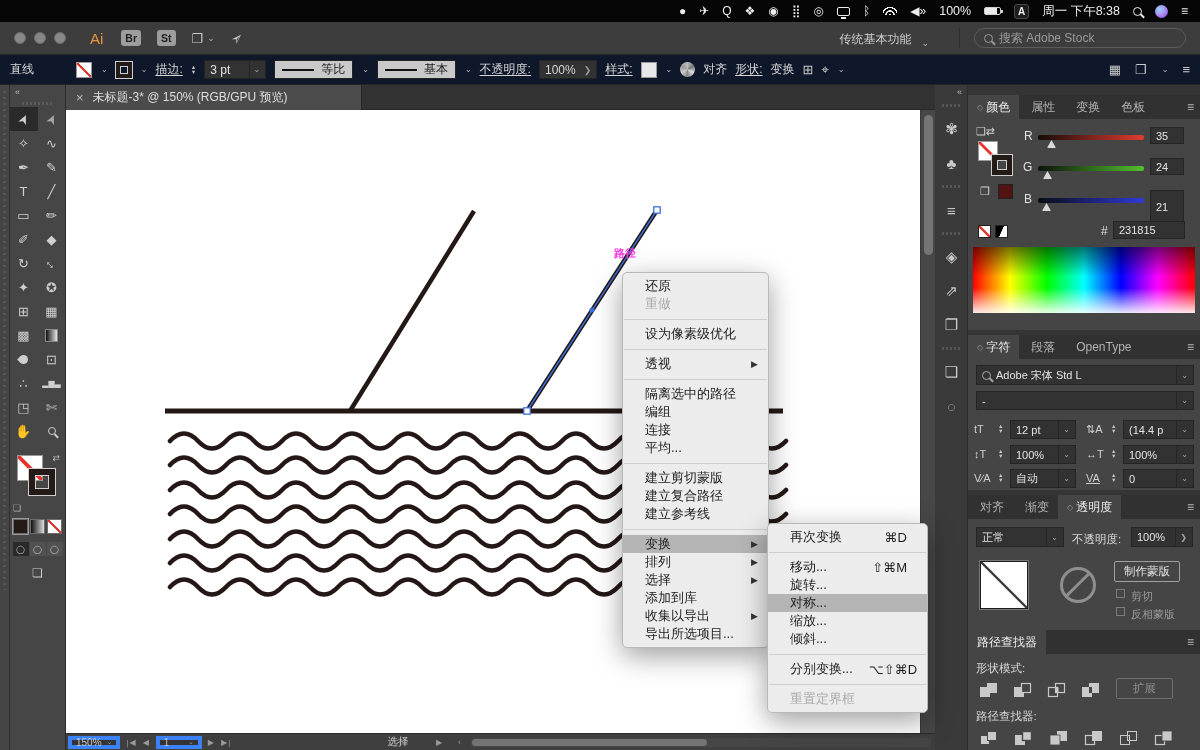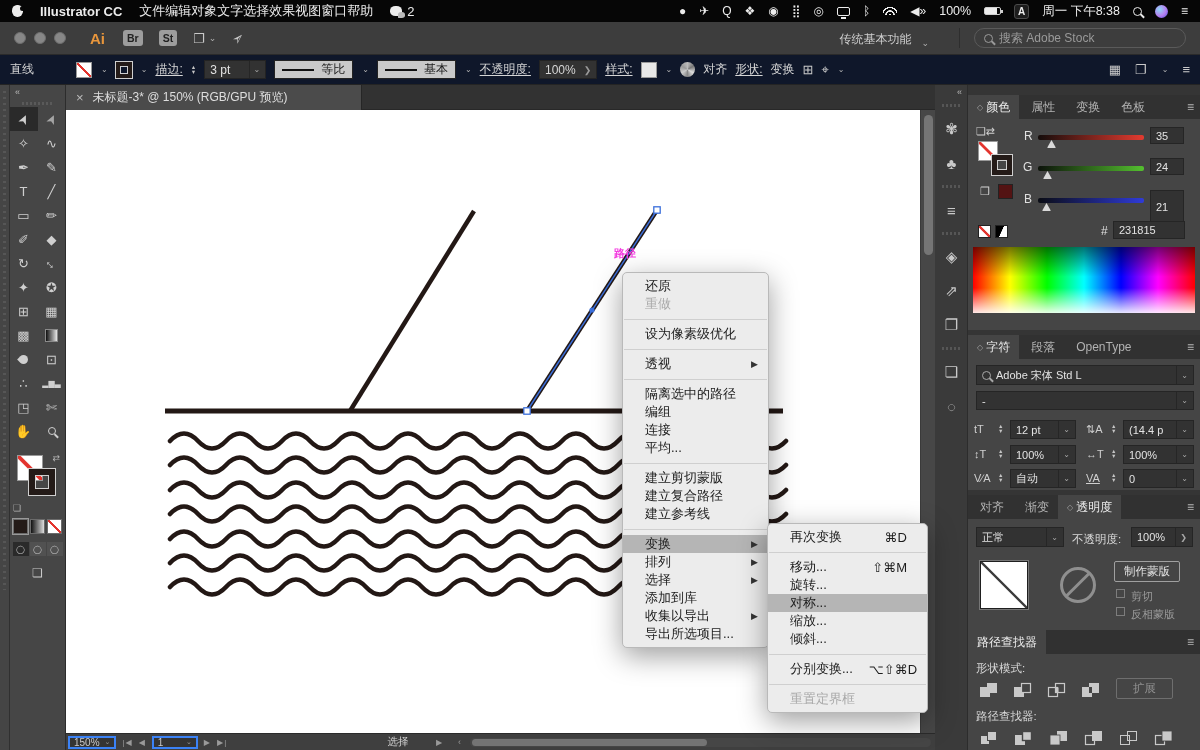--- a/index.html
+++ b/index.html
@@ -24,21 +24,21 @@
   .mri.csswifi{width:14px;height:8px;background:radial-gradient(circle at 50% 100%,#ececec 0 1.4px,transparent 1.5px 3.4px,#ececec 3.5px 4.7px,transparent 4.8px 6.7px,#ececec 6.8px 8px,transparent 8.1px)}
   .mri.cssbattery{width:17px;height:8px;border:1px solid #cfcfcf;border-radius:2px;position:relative;background:linear-gradient(90deg,#ececec 0 80%,transparent 80%)}
   .mri.cssbattery::after{content:"";position:absolute;right:-3px;top:2px;width:2px;height:3px;background:#cfcfcf}
   .mri.csssearchw,.css-search{width:9px;height:9px;border:1.5px solid currentColor;border-radius:50%;position:relative;display:inline-block}
   .mri.csssearchw::after,.css-search::after{content:"";position:absolute;width:5px;height:1.5px;background:currentColor;transform:rotate(45deg);right:-4px;bottom:-2px}
   .mri.csssiri{width:13px;height:13px;border-radius:50%;background:radial-gradient(circle at 35% 35%,#8fd8f8,#b57df0 55%,#3b4bd8)}
 
   
   .titlebar{position:absolute;left:0;top:22px;width:1200px;height:33px;background:#3d3d3d;border-bottom:1px solid #2a2a2a;display:flex;align-items:center;padding:0 14px}
   .tlight{width:12px;height:12px;border-radius:50%;background:#878787;border:1px solid #6e6e6e;margin-right:8px}
-  .ai-badge{color:#e8963c;font-weight:bold;font-size:15px;margin:0 18px 0 16px}
+  .ai-badge{color:#e8963c;font-weight:normal;font-size:15px;margin:0 18px 0 16px}
   .sm-badge{background:#9d9d9d;color:#222;font-size:10.5px;font-weight:bold;border-radius:3px;padding:2px 4px;margin-right:16px}
   .layout-ic{font-size:13px;color:#c9c9c9;margin-right:4px}
   .chev-sm{font-size:9px;color:#b0b0b0;margin-right:16px}
   .rocket{font-size:14px;color:#c9c9c9;transform:rotate(-45deg)}
   .titlebar .tright{margin-left:auto;display:flex;align-items:flex-end;gap:10px}
   .workspace{font-size:12px;color:#cfcfcf}
   .tdiv{width:1px;height:20px;background:#2e2e2e;margin:0 4px}
   .stock-search{width:212px;height:20px;border:1px solid #5a5a5a;border-radius:11px;display:flex;align-items:center;gap:6px;padding:0 9px;color:#9a9a9a;font-size:12px}
 
   
@@ -91,21 +91,21 @@
 
   
   .tabbar{position:absolute;left:66px;top:85px;width:869px;height:25px;background:#323232;border-bottom:1px solid #282828;display:flex}
   .doctab{width:296px;height:25px;background:#4b4b4b;border-right:1px solid #262626;display:flex;align-items:center;gap:9px;padding:0 10px;font-size:12px;color:#dedede}
   .doctab .x{color:#bbb;font-size:13px}
   .canvas{position:absolute;left:66px;top:110px;width:854px;height:623px;background:#ffffff;overflow:hidden}
   .pathlabel{position:absolute;left:548px;top:136px;font-size:11px;font-weight:bold;z-index:5}
   .vscroll{position:absolute;left:920px;top:110px;width:15px;height:623px;background:#474747;border-left:1px solid #3a3a3a}
   .vthumb{position:absolute;left:3px;top:5px;width:9px;height:140px;background:#757575;border-radius:5px}
   .statusbar{position:absolute;left:66px;top:733px;width:869px;height:17px;background:#3f3f3f;border-top:1px solid #2b2b2b;display:flex;align-items:center;font-size:10px;color:#c9c9c9;padding:0 2px;gap:6px}
-  .sb-box{display:inline-flex;align-items:center;height:13px;background:#343434;border:2px solid #3b82f6;padding:0 4px;gap:5px}
+  .sb-box{display:inline-flex;align-items:center;height:13px;background:#343434;border:4px solid #3b82f6;padding:0 4px;gap:5px}
   .sb-nav{font-size:8px;color:#9a9a9a;letter-spacing:1px}
   .sb-status{position:absolute;left:272px;width:120px;text-align:center;font-size:10.5px;color:#d2d2d2}
   .sb-proxy{position:absolute;left:370px;font-size:8px;color:#9a9a9a}
   .sb-back{position:absolute;left:392px;font-size:9px;color:#9a9a9a}
   .hscroll{position:absolute;left:404px;right:4px;top:4px;height:9px;background:#464646;border-radius:5px}
   .hthumb{position:absolute;left:2px;top:1px;width:235px;height:7px;background:#747474;border-radius:4px}
 
   
   .dockcol{position:absolute;left:935px;top:85px;width:33px;height:665px;background:#3a3a3a;border-right:1px solid #2c2c2c}
   .dockcol .dhead{font-size:9px;color:#b9b9b9;text-align:right;padding:2px 5px 2px 0}
@@ -155,29 +155,20 @@
   .ci .cs{margin-left:16px;color:#1c1c1c}
   .ci .ca{margin-left:10px;font-size:9px;color:#333}
   .ci.hl{background:#b5b5b5}
   .ci.disabled .cl{color:#a8a8a8}
   .ci.sep{height:1px;background:#cfcfcf;margin:5.5px 1px;padding:0}
 </style>
 </head>
 <body>
 
 <div class="menubar">
-  <div class="left">
-    <span class="css-apple"></span>
-    <span class="appname">Illustrator CC</span>
-    <span><span class="mitem">文件</span><span class="mitem">编辑</span><span class="mitem">对象</span><span class="mitem">文字</span><span class="mitem">选择</span><span class="mitem">效果</span><span class="mitem">视图</span><span class="mitem">窗口</span><span class="mitem">帮助</span></span>
-    <span style="display:inline-flex;align-items:center;gap:5px">
-      <span class="css-wechat"></span>
-      <span>2</span>
-    </span>
-  </div>
   <div class="right">
 
   <span class="mri">●</span>
       <span class="mri">✈</span>
       <span class="mri">Q</span>
       <span class="mri">❖</span>
       <span class="mri">◉</span>
       <span class="mri">⣿</span>
       <span class="mri">◎</span>
       <span class="mri cssdisplay"></span>

